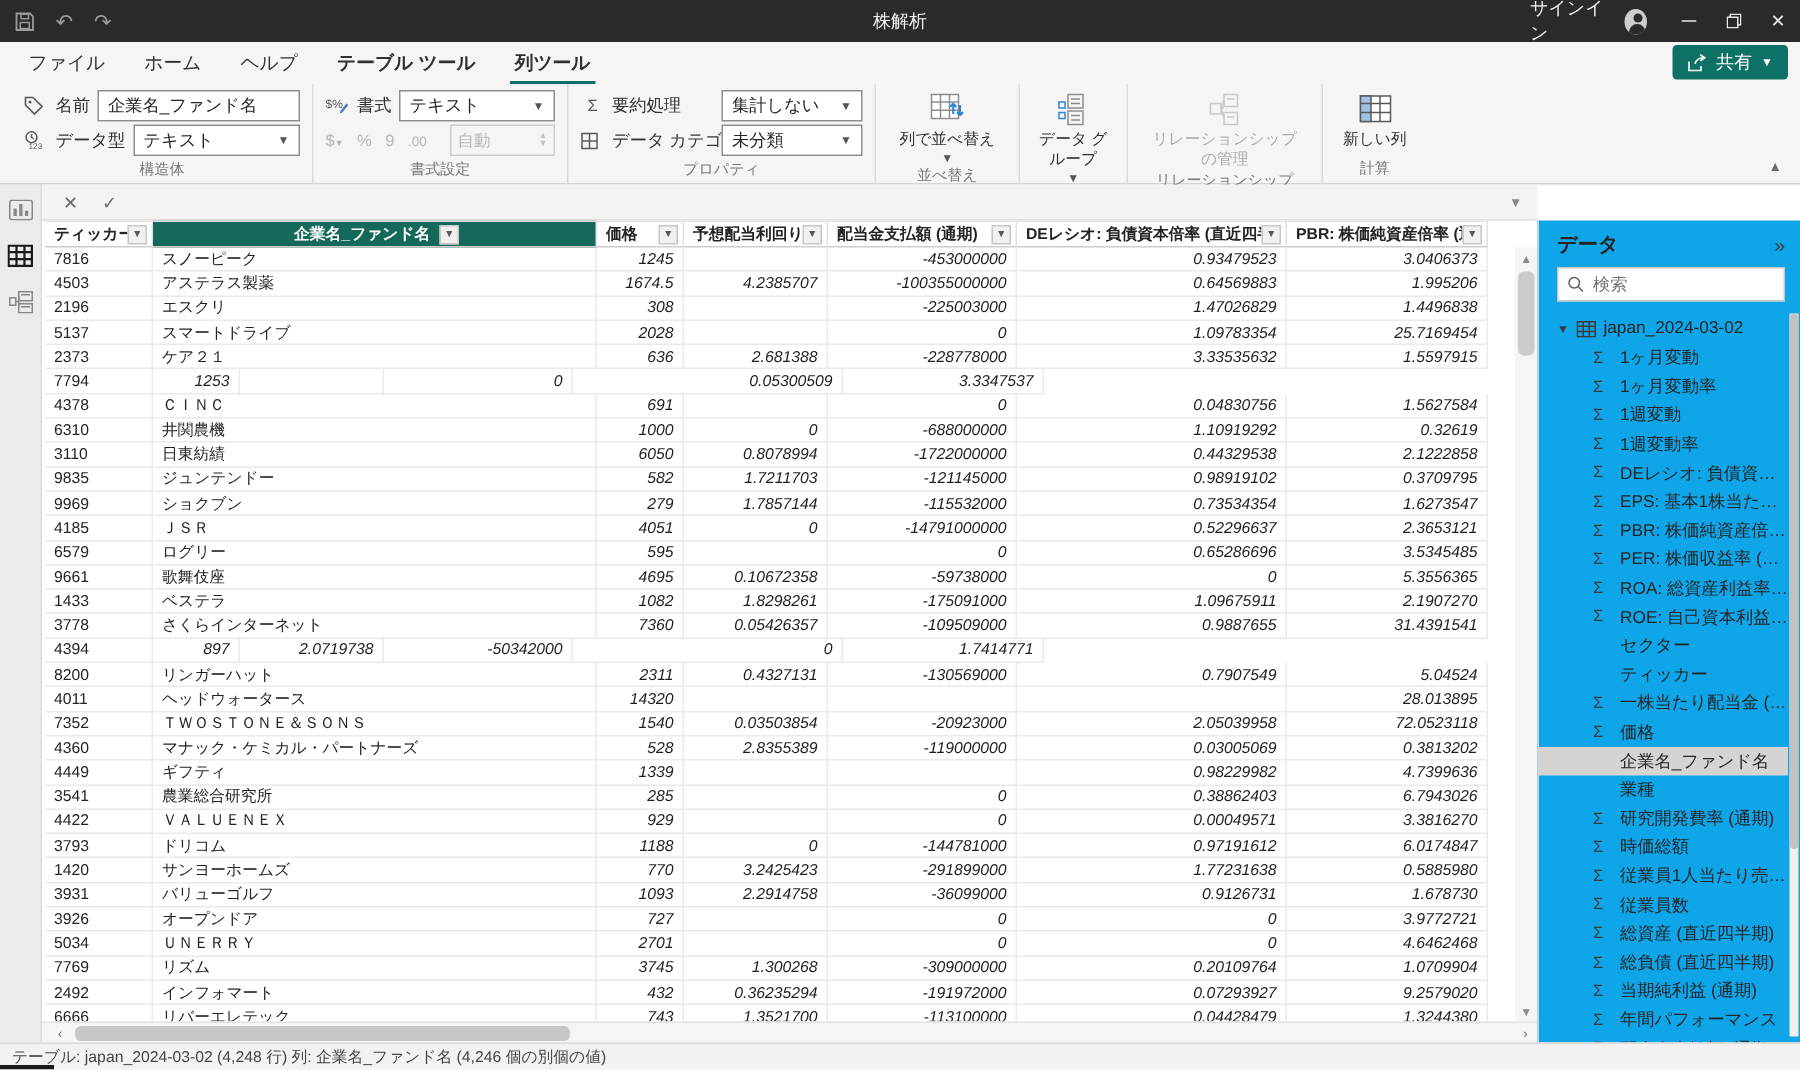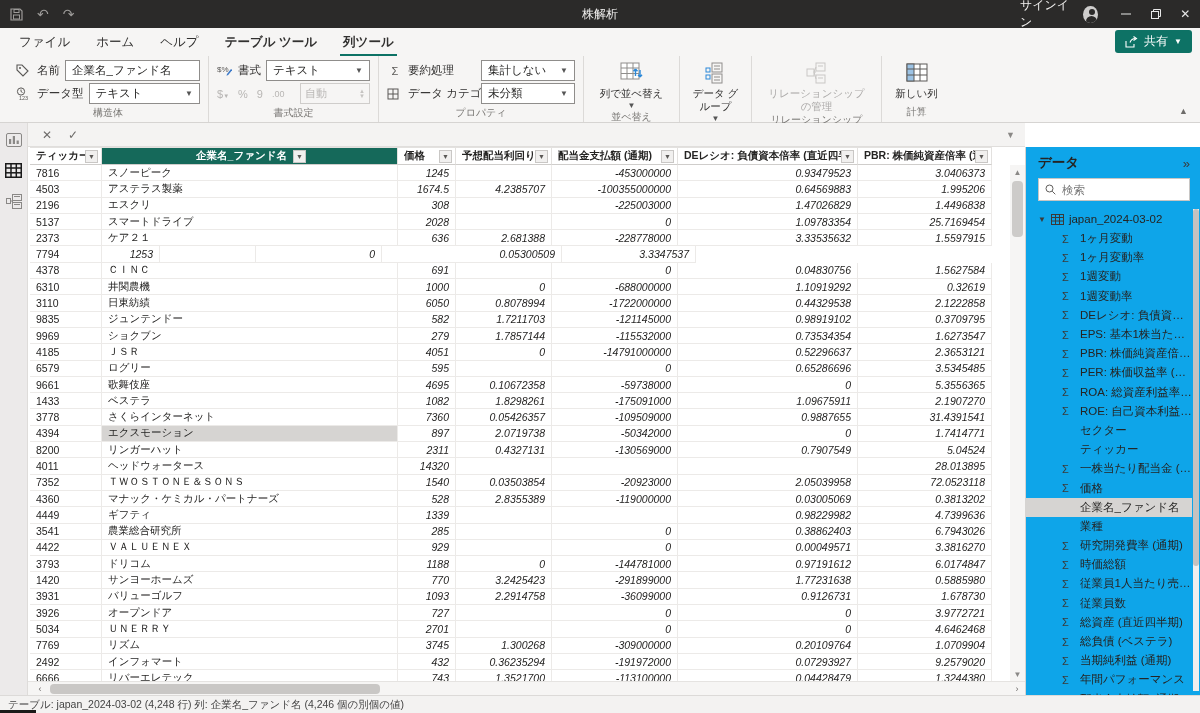--- a/index.html
+++ b/index.html
@@ -531,21 +531,20 @@
                 <div class="tcell txt" style="width: 72px;">3778</div>
                 <div class="tcell txt" style="width: 296px;">さくらインターネット</div>
                 <div class="tcell num" style="width: 58px;">7360</div>
                 <div class="tcell num" style="width: 96px;">0.05426357</div>
                 <div class="tcell num" style="width: 126px;">-109509000</div>
                 <div class="tcell num" style="width: 180px;">0.9887655</div>
                 <div class="tcell num" style="width: 134px;">31.4391541</div>
               </div>
               <div class="trow">
                 <div class="tcell txt" style="width: 72px;">4394</div>
-                <div class="tcell txt selcell" style="width: 296px;">エクスモーション</div>
                 <div class="tcell num" style="width: 58px;">897</div>
                 <div class="tcell num" style="width: 96px;">2.0719738</div>
                 <div class="tcell num" style="width: 126px;">-50342000</div>
                 <div class="tcell num" style="width: 180px;">0</div>
                 <div class="tcell num" style="width: 134px;">1.7414771</div>
               </div>
               <div class="trow">
                 <div class="tcell txt" style="width: 72px;">8200</div>
                 <div class="tcell txt" style="width: 296px;">リンガーハット</div>
                 <div class="tcell num" style="width: 58px;">2311</div>
@@ -803,21 +802,21 @@
             <div class="dp-field">
               <span class="sig">Σ</span>
               <span class="flbl">従業員数</span>
             </div>
             <div class="dp-field">
               <span class="sig">Σ</span>
               <span class="flbl">総資産 (直近四半期)</span>
             </div>
             <div class="dp-field">
               <span class="sig">Σ</span>
-              <span class="flbl">総負債 (ベステラ)</span>
+              <span class="flbl">総負債 (直近四半期)</span>
             </div>
             <div class="dp-field">
               <span class="sig">Σ</span>
               <span class="flbl">当期純利益 (通期)</span>
             </div>
             <div class="dp-field">
               <span class="sig">Σ</span>
               <span class="flbl">年間パフォーマンス</span>
             </div>
             <div class="dp-field">

